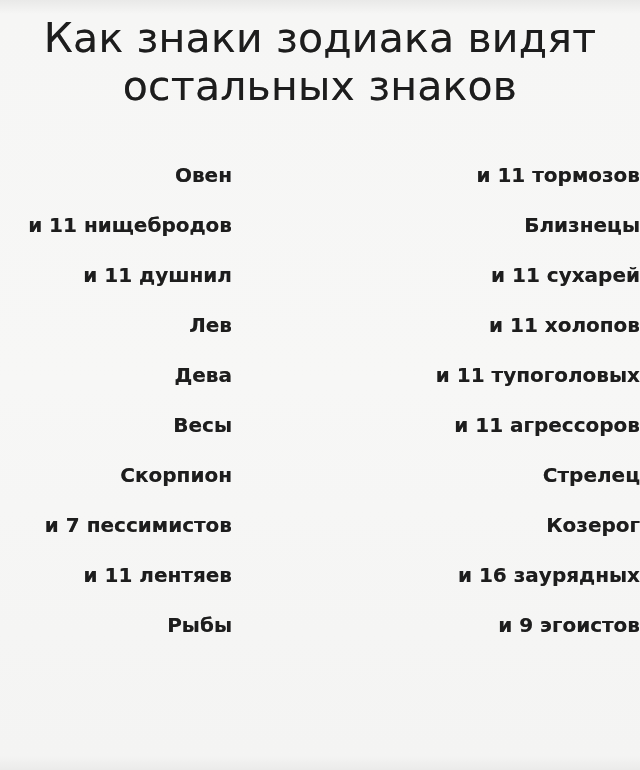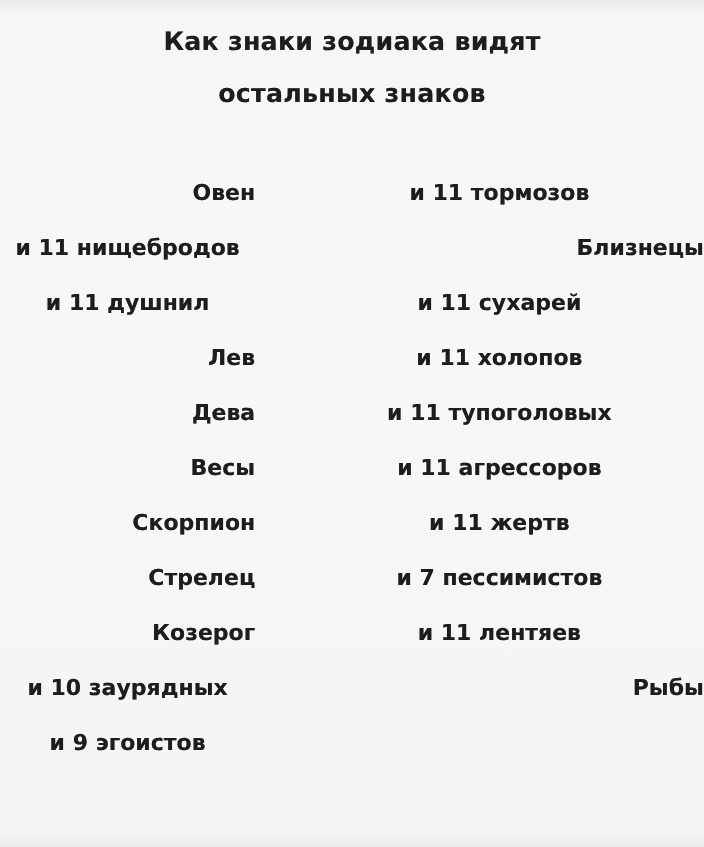--- a/index.html
+++ b/index.html
@@ -13,43 +13,43 @@
     width: 640px; height: 770px;
     overflow: hidden;
     background: linear-gradient(180deg,
       #e9e9e8 0px, #f6f6f5 14px,
       #f7f7f6 50%,
       #f4f4f3 calc(100% - 14px), #ebebea 100%);
   }
   .title {
     padding-top: 14px;
     text-align: center;
-    font-size: 23px;
+    font-size: 41px;
     line-height: 48px;
-    font-weight: 700;
+    font-weight: 400;
     color: #1d1d1d;
     letter-spacing: 0.2px;
     text-shadow: 0 0 0.6px rgba(29,29,29,0.55);
   }
   .list {
     margin-top: 40px;
     display: grid;
     grid-template-columns: 232px 1fr;
     column-gap: 36px;
   }
   .cell {
     font-size: 20px;
     line-height: 50px;
     font-weight: 700;
     color: #1d1d1d;
     white-space: nowrap;
     text-shadow: 0 0 0.6px rgba(29,29,29,0.55);
   }
   .sign { text-align: right; }
-  .desc { text-align: center; }
+  .desc { text-align: right; }
 </style>
 </head>
 <body>
 
 <div class="page">
 
   <div class="title">
     <div>Как знаки зодиака видят</div>
     <div>остальных знаков</div>
   </div>
@@ -68,27 +68,26 @@
     <div class="cell sign">Лев</div>
     <div class="cell desc">и 11 холопов</div>
 
     <div class="cell sign">Дева</div>
     <div class="cell desc">и 11 тупоголовых</div>
 
     <div class="cell sign">Весы</div>
     <div class="cell desc">и 11 агрессоров</div>
 
     <div class="cell sign">Скорпион</div>
-    <div class="cell desc">и 11 жертв</div>
 
     <div class="cell sign">Стрелец</div>
     <div class="cell desc">и 7 пессимистов</div>
 
     <div class="cell sign">Козерог</div>
     <div class="cell desc">и 11 лентяев</div>
 
-    <div class="cell desc">и 10 заурядных</div>
+    <div class="cell desc">и 16 заурядных</div>
 
     <div class="cell sign">Рыбы</div>
     <div class="cell desc">и 9 эгоистов</div>
   </div>
 
 </div>
 
 </body></html>

